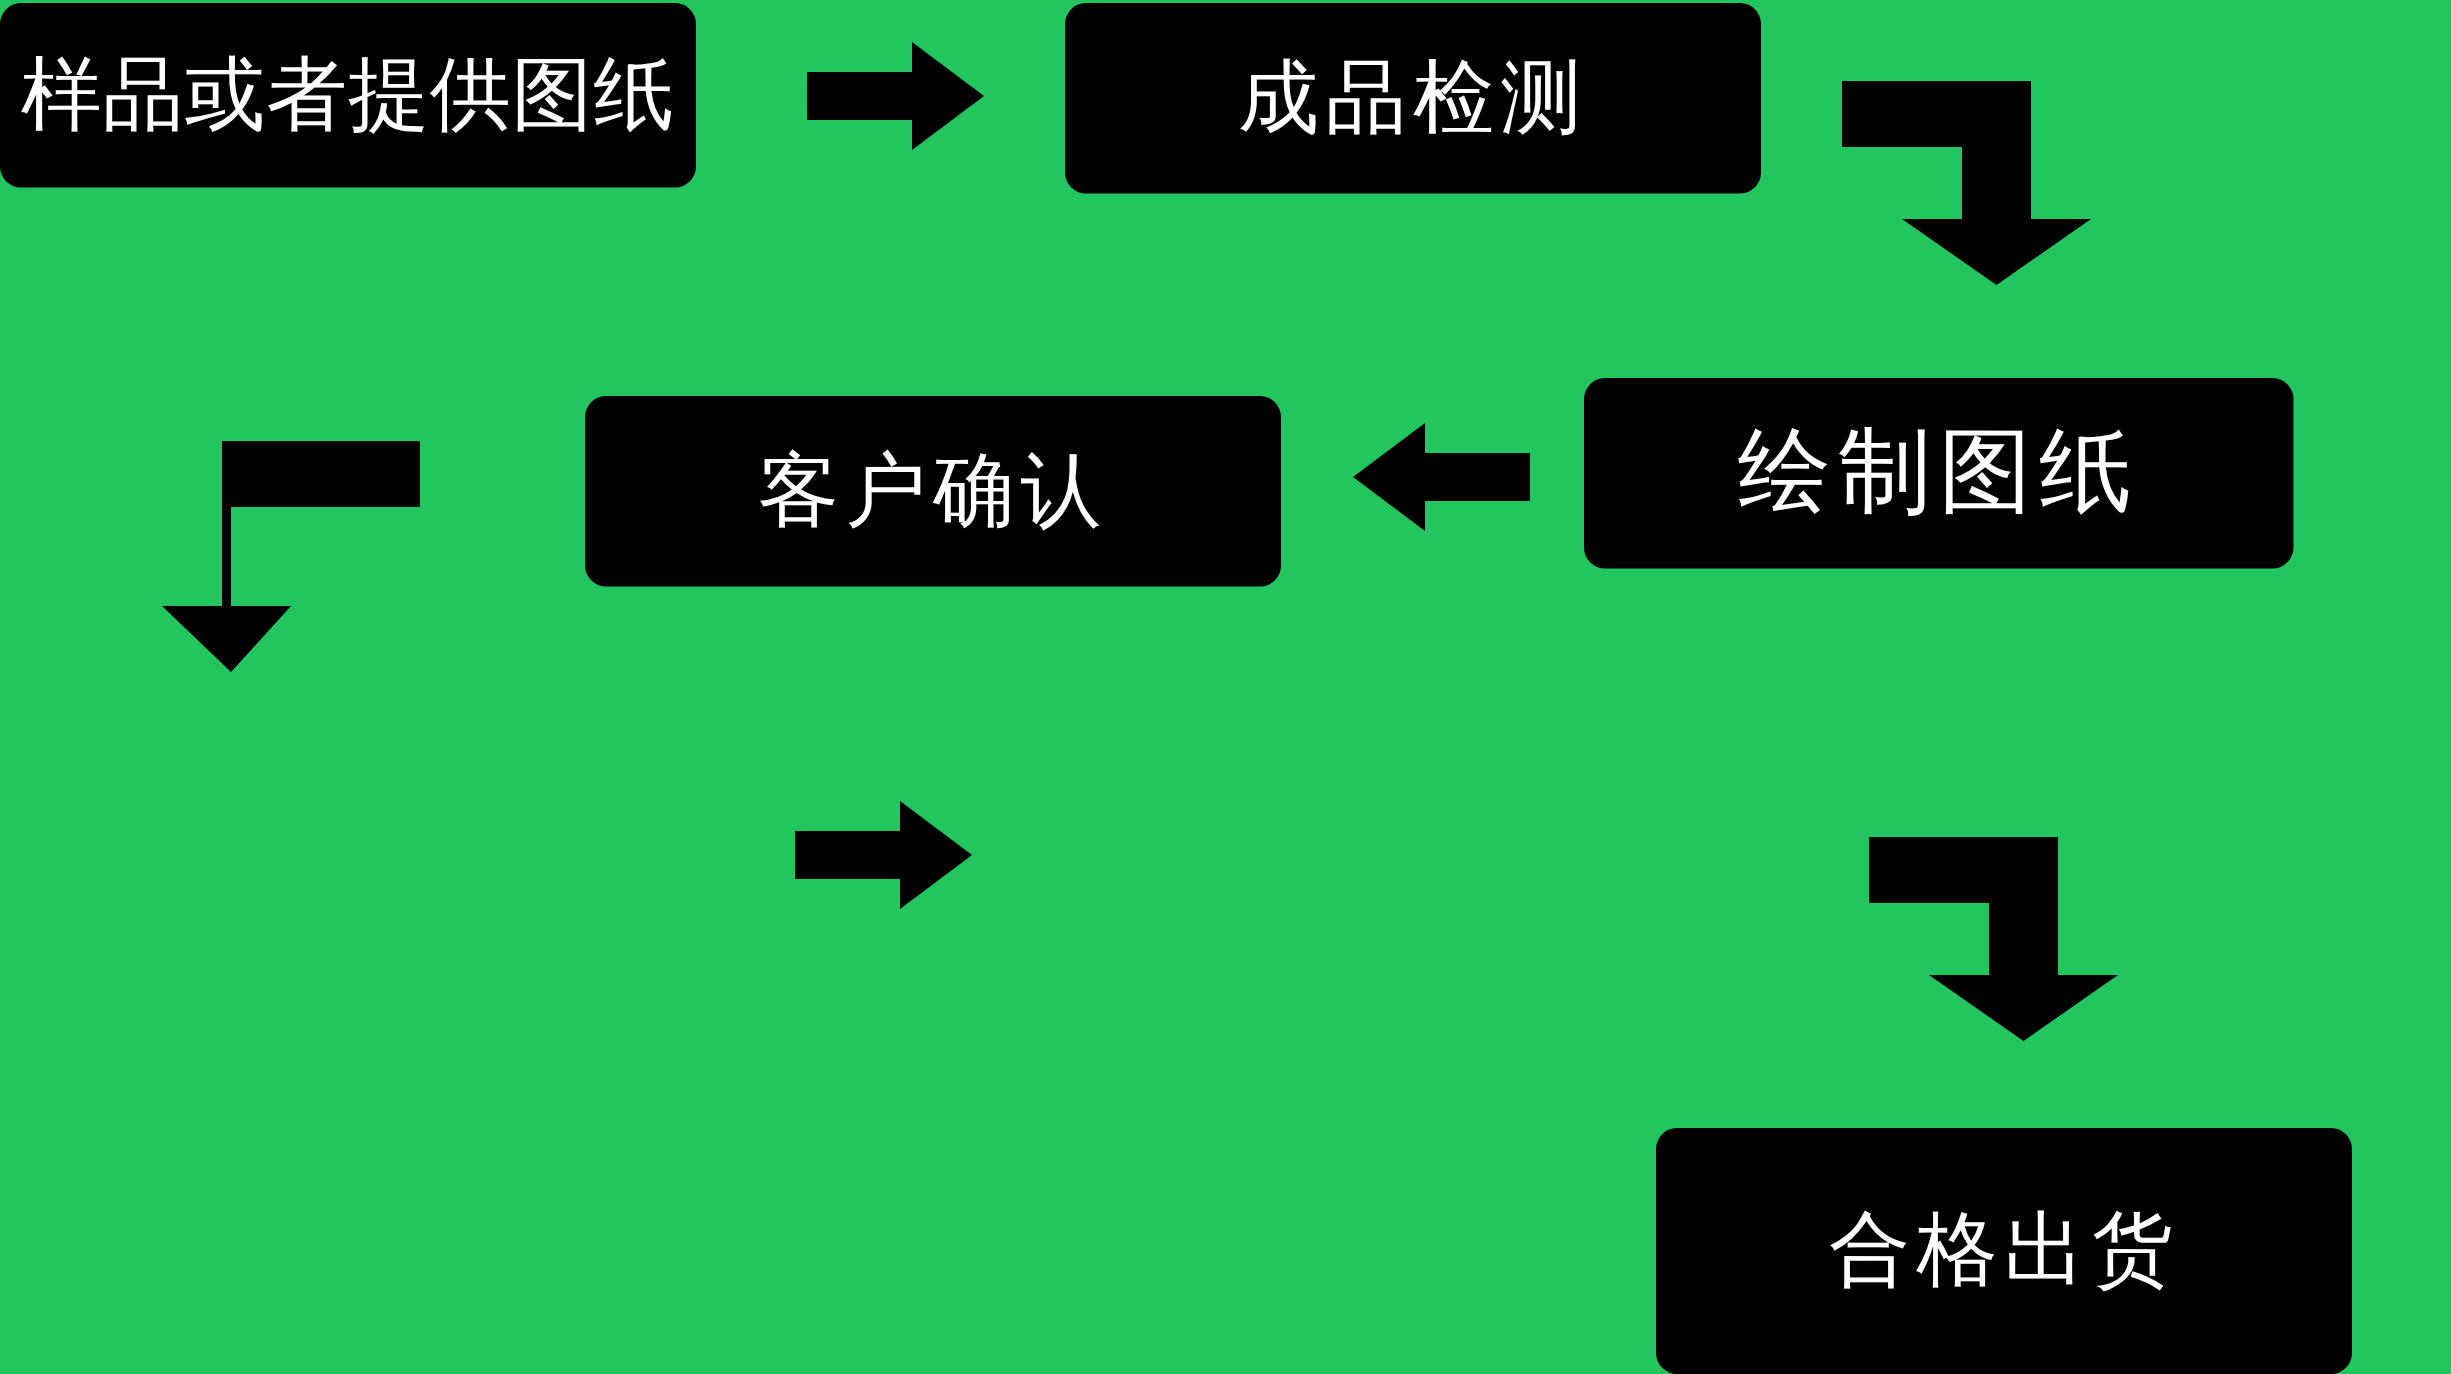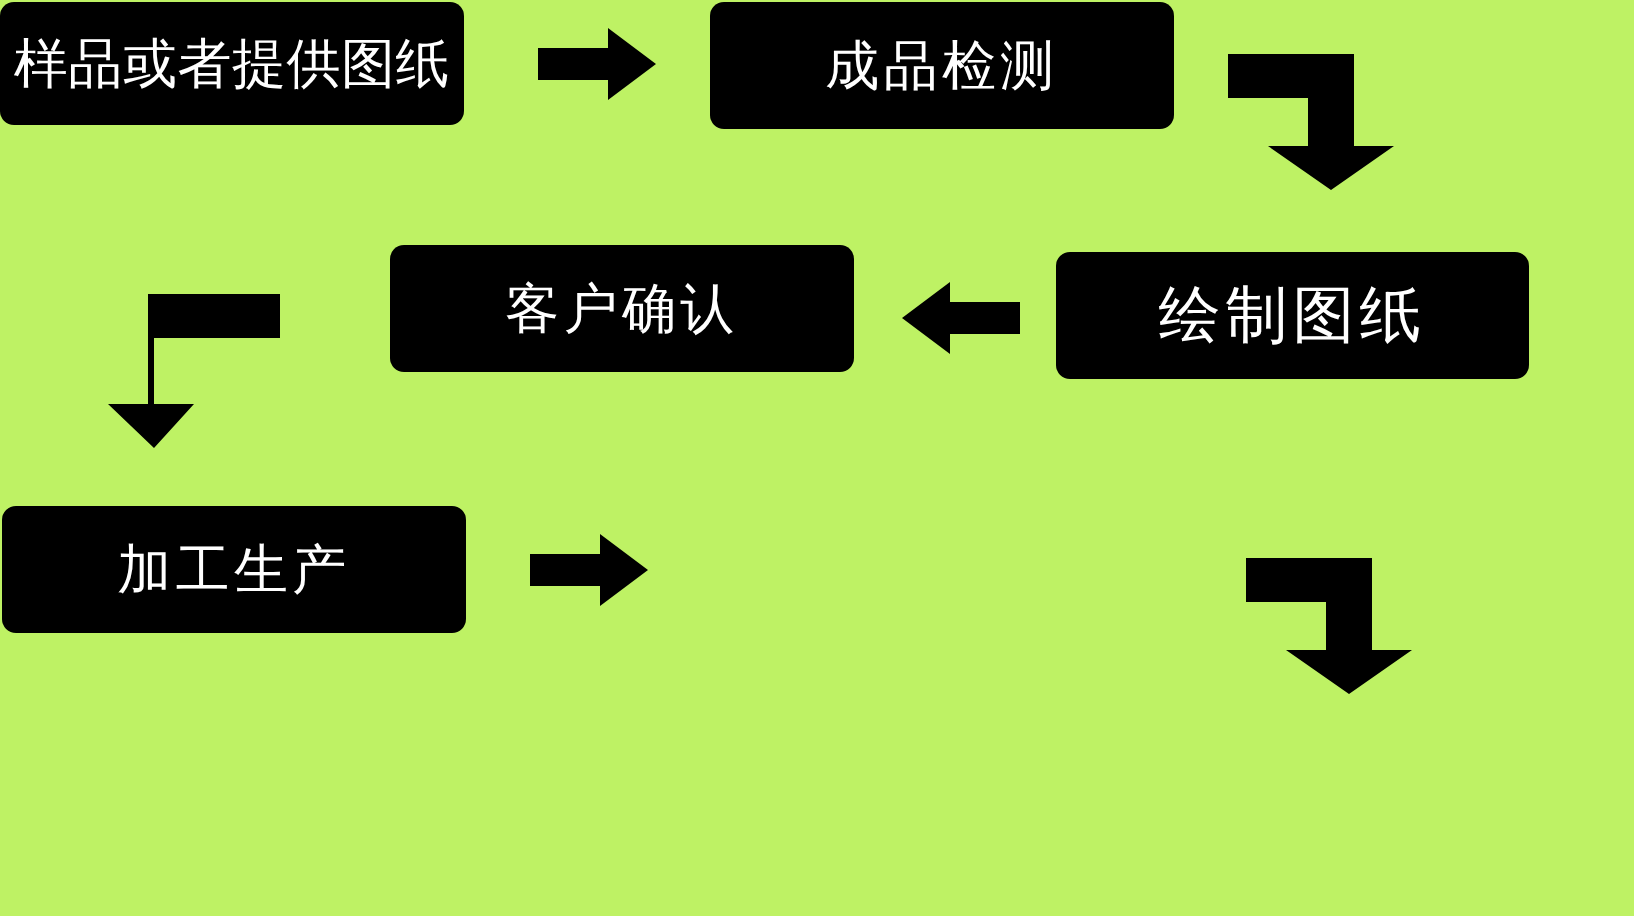--- a/index.html
+++ b/index.html
@@ -39,43 +39,43 @@
     pointer-events: none;
   }
   .connector svg {
     display: block;
     overflow: visible;
   }
 </style>
 </head>
 <body>
 
-<div id="canvas" style="background: #bef264;">
+<div id="canvas" style="background: #22c55e;">
 
   <div class="node" style="left: 0px; top: 2px; width: 464px; height: 123px; font-size: 54px; letter-spacing: 0.01em; background: rgb(0, 0, 0); color: rgb(255, 255, 255);">
     <span class="node-label">样品或者提供图纸</span>
   </div>
 
   <div class="node" style="left: 710px; top: 2px; width: 464px; height: 127px; font-size: 54px; letter-spacing: 0.08em; background: rgb(0, 0, 0); color: rgb(255, 255, 255);">
     <span class="node-label">成品检测</span>
   </div>
 
   <div class="node" style="left: 1056px; top: 252px; width: 473px; height: 127px; font-size: 62px; letter-spacing: 0.08em; background: rgb(0, 0, 0); color: rgb(255, 255, 255);">
     <span class="node-label">绘制图纸</span>
   </div>
 
-  <div class="node" style="left: 390px; top: 245px; width: 464px; height: 127px; font-size: 54px; letter-spacing: 0.08em; background: rgb(0, 0, 0); color: rgb(255, 255, 255);">
+  <div class="node" style="left: 390px; top: 264px; width: 464px; height: 127px; font-size: 54px; letter-spacing: 0.08em; background: rgb(0, 0, 0); color: rgb(255, 255, 255);">
     <span class="node-label">客户确认</span>
   </div>
 
-  <div class="node" style="left: 2px; top: 506px; width: 464px; height: 127px; font-size: 54px; letter-spacing: 0.08em; background: rgb(0, 0, 0); color: rgb(255, 255, 255);">
-    <span class="node-label">加工生产</span>
-  </div>
 
 
+  <div class="node" style="left: 1104px; top: 752px; width: 464px; height: 164px; font-size: 54px; letter-spacing: 0.08em; background: rgb(0, 0, 0); color: rgb(255, 255, 255);">
+    <span class="node-label">合格出货</span>
+  </div>
 
   <div class="connector" style="left:538px; top:28px; width:118px; height:72px;">
     <svg width="118" height="72" viewBox="0 0 118 72" aria-hidden="true">
       <path d="M0,20 L70,20 L70,0 L118,36 L70,72 L70,52 L0,52 Z" fill="#000000"></path>
     </svg>
   </div>
 
   <div class="connector" style="left:1228px; top:36px; width:166px; height:154px;">
     <svg width="166" height="154" viewBox="0 0 166 154" aria-hidden="true">
       <path d="M0,18 L126,18 L126,110 L166,110 L103,154 L40,110 L80,110 L80,62 L0,62 Z" fill="#000000"></path>

